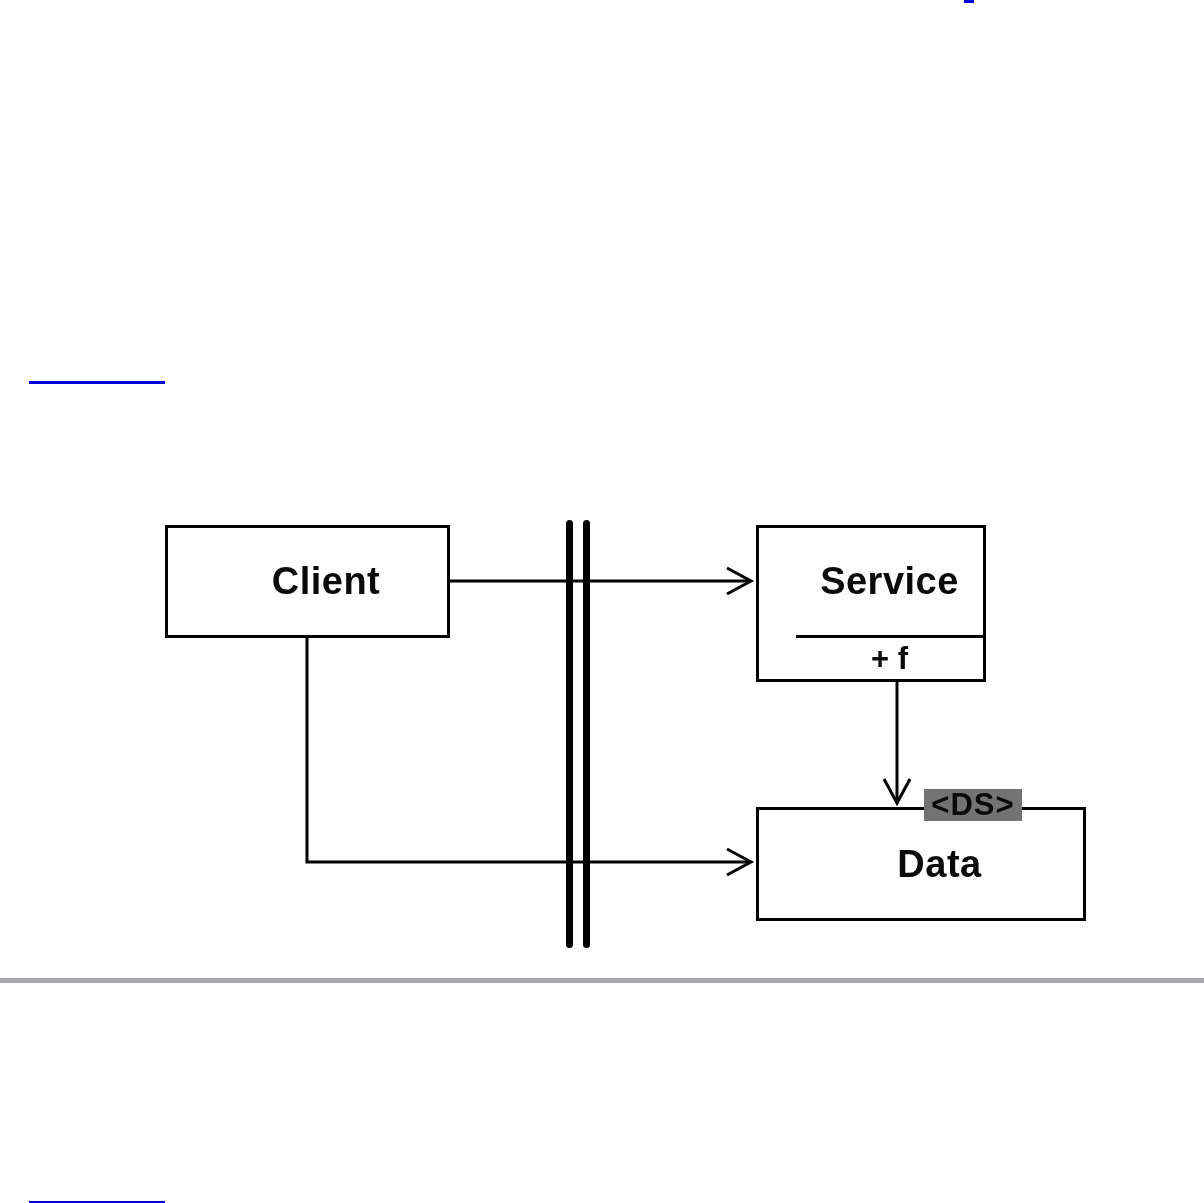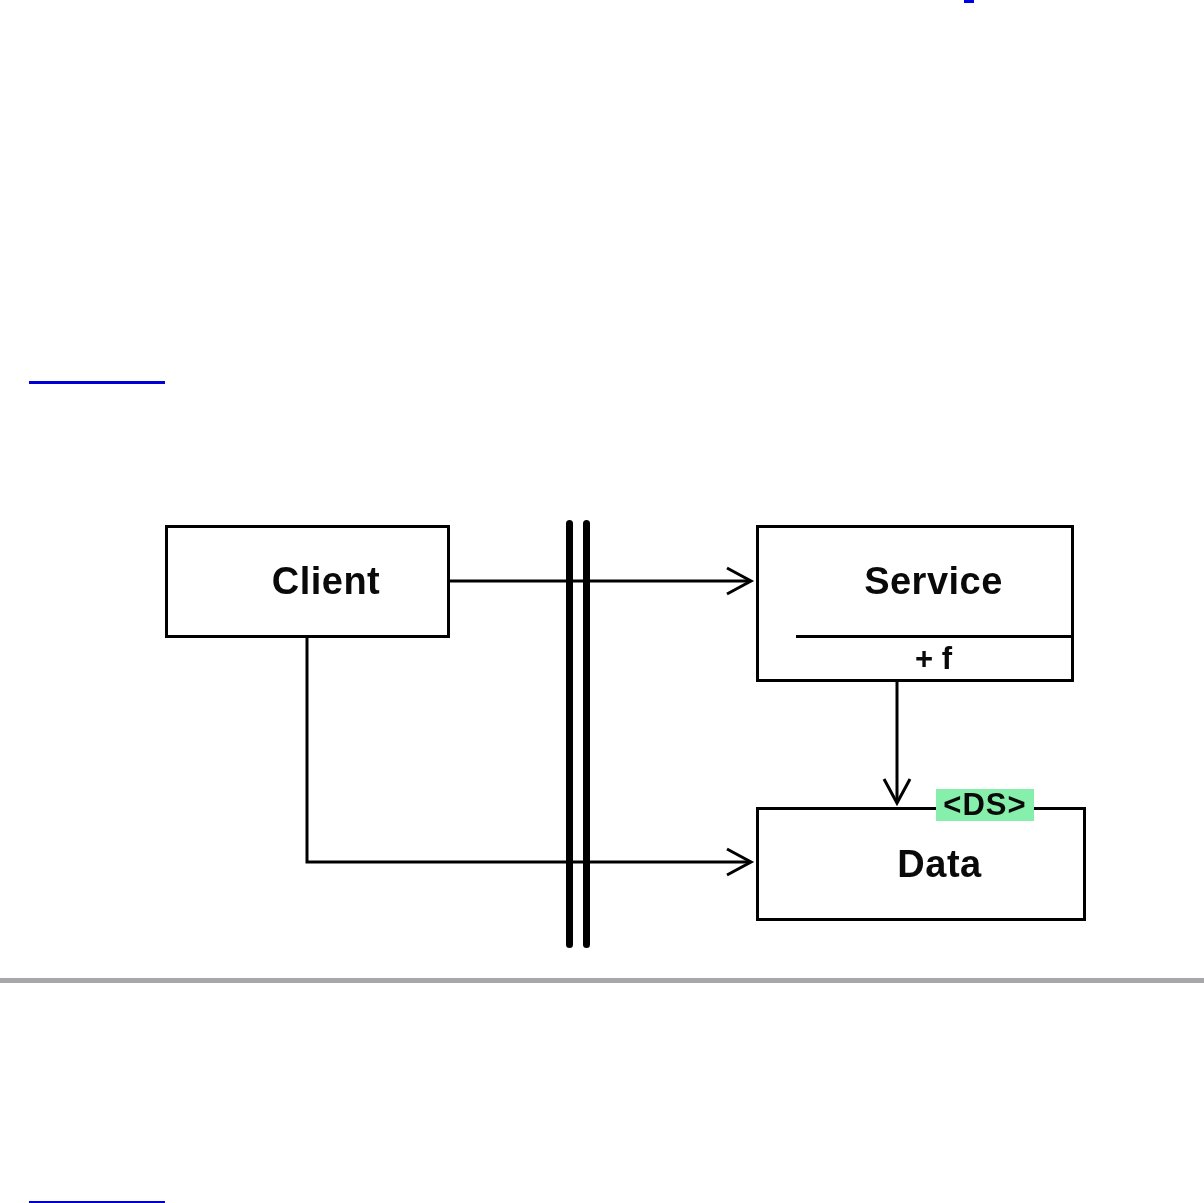--- a/index.html
+++ b/index.html
@@ -15,23 +15,23 @@
     font-weight:bold;font-size:38px;color:#0a0a0a;letter-spacing:0.5px;
   }
   .service-box{display:flex;flex-direction:column;}
   .service-title{flex:1;display:flex;align-items:center;justify-content:center;
     font-weight:bold;font-size:38px;letter-spacing:0.5px;}
   .service-member{
     height:41px;border-top:3px solid #000;display:flex;align-items:center;justify-content:center;
     font-weight:bold;font-size:31px;
   }
   .ds-label{
-    position:absolute;left:924px;top:789px;width:98px;height:32px;background:#86efac;
+    position:absolute;left:924px;top:789px;width:98px;height:32px;background:#737373;
     display:flex;align-items:center;justify-content:center;
-    font-weight:bold;font-size:31px;letter-spacing:1px;z-index:3;color:#0a0a0a;margin-left:12px;
+    font-weight:bold;font-size:31px;letter-spacing:1px;z-index:3;color:#0a0a0a;
   }
   .svg-layer{position:absolute;left:0;top:0;width:1204px;height:1203px;z-index:1;}
   .data-box{z-index:2;}
   .blue-mark{position:absolute;background:#0000d8;}
   .blue-top{left:964px;top:0;width:10px;height:3px;background:#0000e6;}
   .blue-mid{left:29px;top:381px;width:136px;height:3px;}
   .blue-bottom{left:29px;top:1201px;width:136px;height:2px;}
   .gray-divider{position:absolute;left:0;top:978px;width:1204px;height:5px;background:#a6a6ab;}
 </style>
 </head>
@@ -63,21 +63,21 @@
     <g stroke="#000" stroke-width="3" fill="none">
       <path d="M897,682 L897,801"></path>
       <path d="M884,779 L897,803 L910,779"></path>
     </g>
   </svg>
 
   <div class="box" style="left:165px;top:525px;width:285px;height:113px;">
     <div class="node-label">Client</div>
   </div>
 
-  <div class="box service-box" style="left:756px;top:525px;width:318px;height:157px;">
+  <div class="box service-box" style="left:756px;top:525px;width:230px;height:157px;">
     <div class="service-title">Service</div>
     <div class="service-member">+ f</div>
   </div>
 
   <div class="box data-box" style="left:756px;top:807px;width:330px;height:114px;">
     <div class="node-label">Data</div>
   </div>
 
   <div class="ds-label">&lt;DS&gt;</div>
 

